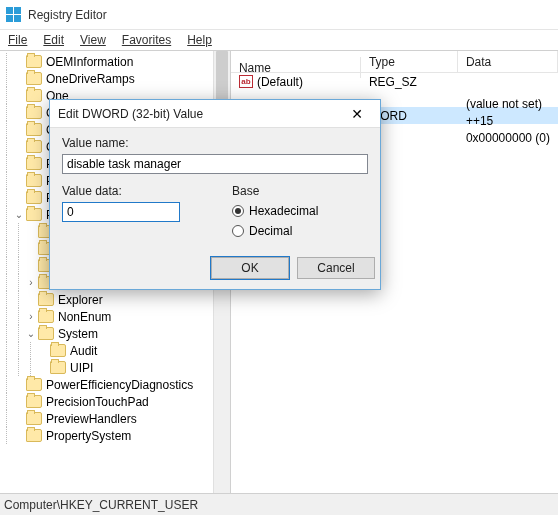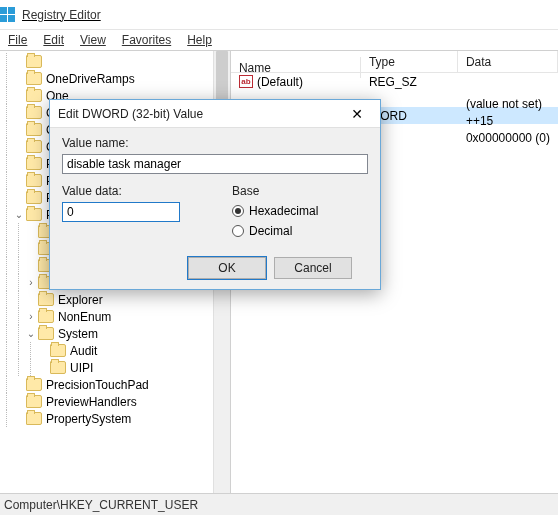--- a/index.html
+++ b/index.html
@@ -1,19 +1,19 @@
 <!DOCTYPE html>
 <html><head>
   <meta charset="utf-8">
   <style>
     * { box-sizing: border-box; margin: 0; padding: 0; font-family: "Segoe UI", Tahoma, sans-serif; font-size: 12px; }
     body { width: 558px; height: 515px; background: #fff; position: relative; overflow: hidden; }
 
     
-    .titlebar { height: 30px; background: #fff; border-bottom: 1px solid #e5e5e5; display: flex; align-items: center; padding: 0 0; gap: 6px; text-decoration: underline; }
+    .titlebar { height: 30px; background: #fff; border-bottom: 1px solid #e5e5e5; display: flex; align-items: center; padding: 0 6px; gap: 6px; }
     .titlebar .app-icon { width: 16px; height: 16px; display: flex; flex-wrap: wrap; gap: 1px; }
     .titlebar .app-icon span { width: 7px; height: 7px; background: #2b9cd8; }
     .titlebar .title { color: #333; }
 
     
     .menubar { height: 20px; display: flex; gap: 16px; padding: 0 8px; align-items: center; color: #333; }
     .menubar .menu-item { cursor: default; text-decoration: underline; }
 
     
     .content { display: flex; height: 443px; border-top: 1px solid #d0d0d0; }
@@ -58,21 +58,21 @@
     .dlabel { color: #222; margin-bottom: 4px; }
     .txt-input { width: 100%; height: 20px; border: 1px solid #828790; background: #fff; padding: 0 4px; font-size: 12px; }
     .row2 { display: flex; gap: 20px; margin-top: 10px; }
     .col-left { width: 150px; }
     .col-right { flex: 1; }
     .val-input { width: 118px; height: 20px; border: 1px solid #2179c9; background: #fff; padding: 0 4px; font-size: 12px; color: #000; }
     .fieldset { }
     .radio-row { display: flex; align-items: center; gap: 5px; margin-top: 6px; }
     .radio { width: 12px; height: 12px; border: 1px solid #555; border-radius: 50%; position: relative; background: #fff; }
     .radio.checked::after { content: ""; position: absolute; left: 2px; top: 2px; width: 6px; height: 6px; background: #333; border-radius: 50%; }
-    .buttons { position: absolute; right: 28px; bottom: 10px; display: flex; gap: 8px; }
+    .buttons { position: absolute; right: 5px; bottom: 10px; display: flex; gap: 8px; }
     .btn { width: 78px; height: 22px; background: #e1e1e1; border: 1px solid #adadad; display: flex; align-items: center; justify-content: center; color: #222; }
     .btn.default { box-shadow: 0 0 0 1px #2179c9; }
   </style>
 </head>
 <body>
 
 <div class="titlebar">
   <div class="app-icon">
     <span></span>
       <span></span>
@@ -91,20 +91,21 @@
 </div>
 
 <div class="content">
 
   <div class="tree-panel">
     <div class="tree" id="tree">
         <div class="tree-row">
           <span class="dots" style="margin-left: 6px;"></span>
           <span class="exp"></span>
           <span class="folder"></span>
+          <span class="label">OEMInformation</span>
         </div>
         <div class="tree-row">
           <span class="dots" style="margin-left: 6px;"></span>
           <span class="exp"></span>
           <span class="folder"></span>
           <span class="label">OneDriveRamps</span>
         </div>
         <div class="tree-row">
           <span class="dots" style="margin-left: 6px;"></span>
           <span class="exp"></span>
@@ -210,20 +211,26 @@
           <span class="folder"></span>
           <span class="label">Audit</span>
         </div>
         <div class="tree-row">
           <span class="dots" style="margin-left: 6px;"></span>
           <span class="dots" style="margin-left: 6px;"></span>
           <span class="dots" style="margin-left: 6px;"></span>
           <span class="exp"></span>
           <span class="folder"></span>
           <span class="label">UIPI</span>
+        </div>
+        <div class="tree-row">
+          <span class="dots" style="margin-left: 6px;"></span>
+          <span class="exp"></span>
+          <span class="folder"></span>
+          <span class="label">PowerEfficiencyDiagnostics</span>
         </div>
         <div class="tree-row">
           <span class="dots" style="margin-left: 6px;"></span>
           <span class="exp"></span>
           <span class="folder"></span>
           <span class="label">PrecisionTouchPad</span>
         </div>
         <div class="tree-row">
           <span class="dots" style="margin-left: 6px;"></span>
           <span class="exp"></span>

